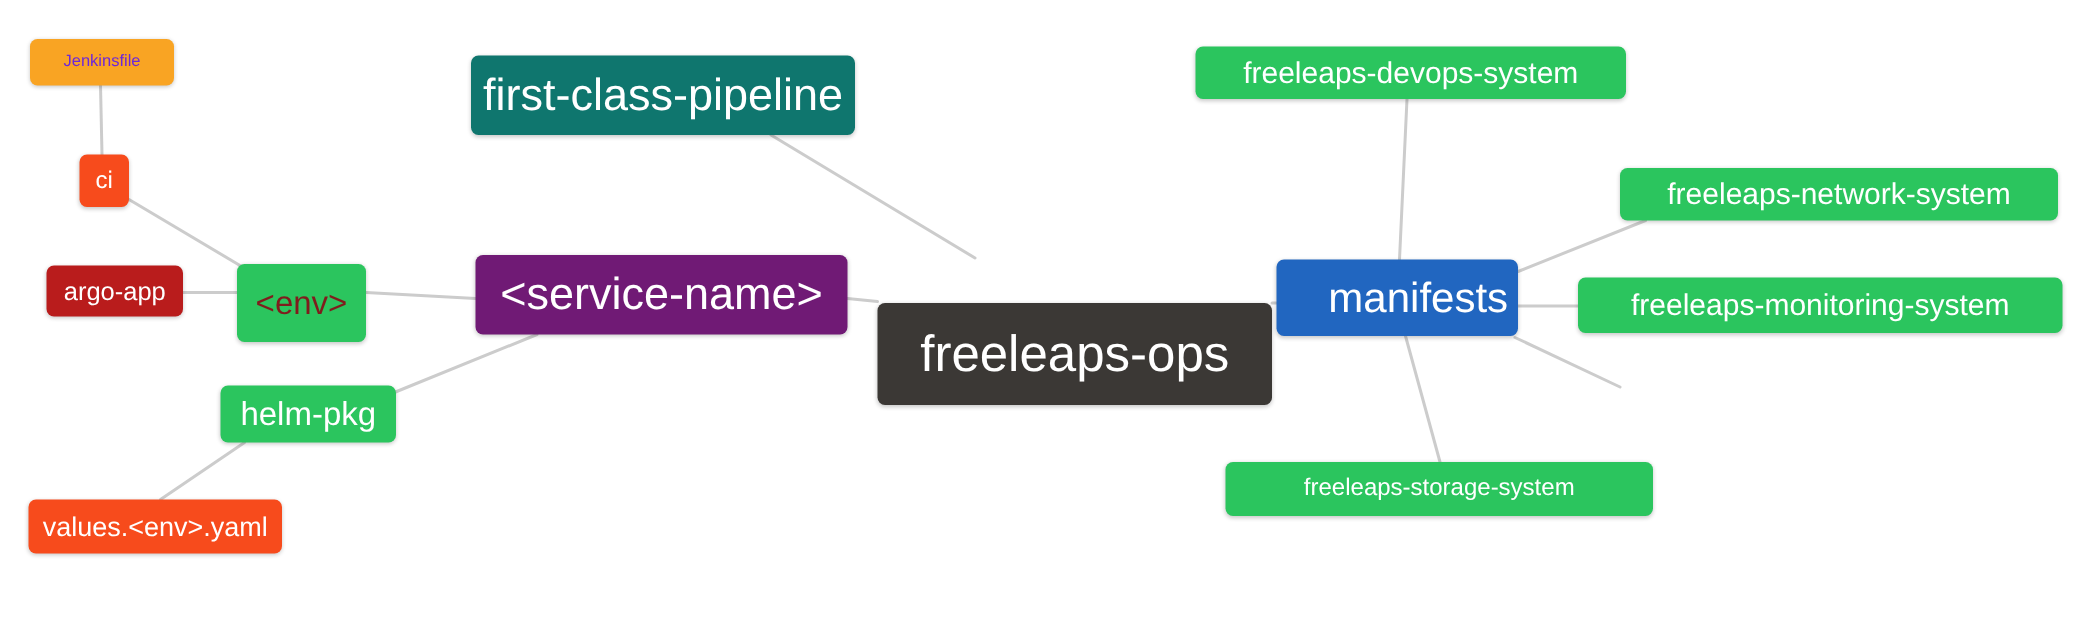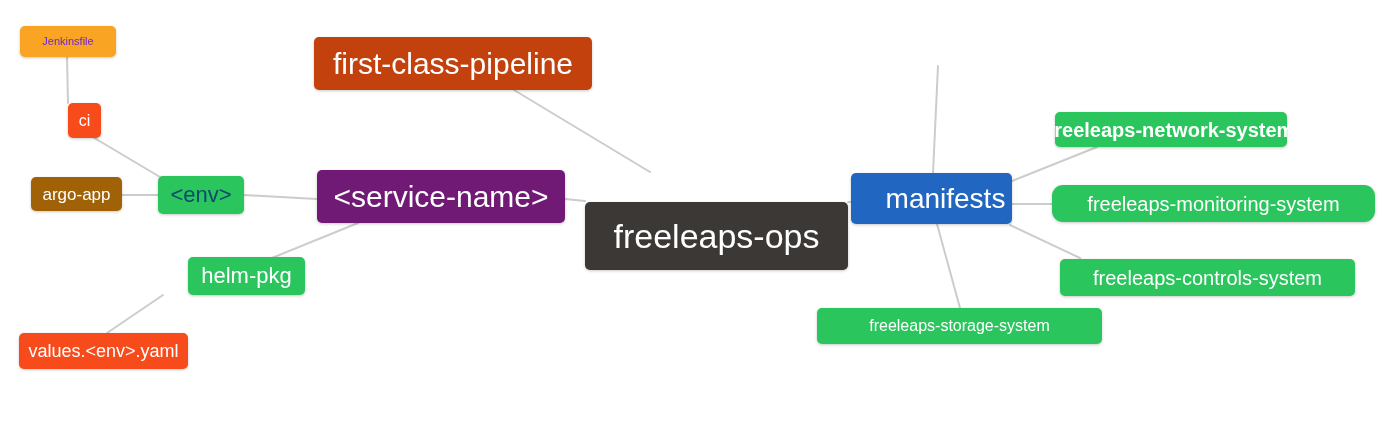--- a/index.html
+++ b/index.html
@@ -53,26 +53,26 @@
       <line x1="565" y1="199" x2="585" y2="201" stroke="#cccccc" stroke-width="2" stroke-linecap="round"></line>
       <line x1="848" y1="202" x2="851" y2="202" stroke="#cccccc" stroke-width="2" stroke-linecap="round"></line>
       <line x1="933" y1="173" x2="938" y2="66" stroke="#cccccc" stroke-width="2" stroke-linecap="round"></line>
       <line x1="1012" y1="181" x2="1097" y2="147" stroke="#cccccc" stroke-width="2" stroke-linecap="round"></line>
       <line x1="1012" y1="204" x2="1052" y2="204" stroke="#cccccc" stroke-width="2" stroke-linecap="round"></line>
       <line x1="1010" y1="225" x2="1080" y2="258" stroke="#cccccc" stroke-width="2" stroke-linecap="round"></line>
       <line x1="937" y1="224" x2="960" y2="308" stroke="#cccccc" stroke-width="2" stroke-linecap="round"></line>
     </svg>
 
   <div class="node" style="left: 20px; top: 26px; width: 96px; height: 31px; font-size: 11px; background: rgb(249, 164, 35); color: #6d28d9;">Jenkinsfile</div>
-  <div class="node" style="left: 68px; top: 103px; width: 33px; height: 35px; font-size: 16px; background: rgb(247, 75, 28); color: rgb(255, 255, 255);">ci</div>
-  <div class="node" style="left: 31px; top: 177px; width: 91px; height: 34px; font-size: 17px; background: #a16207; color: rgb(255, 255, 255);">argo-app</div>
-  <div class="node" style="left: 158px; top: 176px; width: 86px; height: 38px; font-size: 22px; background: rgb(43, 197, 94); color: #0c4a6e;">&lt;env&gt;</div>
-  <div class="node" style="left: 147px; top: 257px; width: 117px; height: 38px; font-size: 22px; background: rgb(43, 197, 94); color: rgb(255, 255, 255); margin-left: 41px;">helm-pkg</div>
+  <div class="node" style="left: 53px; top: 103px; width: 33px; height: 35px; font-size: 16px; background: rgb(247, 75, 28); color: rgb(255, 255, 255);">ci</div>
+  <div class="node" style="left: 31px; top: 177px; width: 91px; height: 34px; font-size: 17px; background: #b91c1c; color: rgb(255, 255, 255);">argo-app</div>
+  <div class="node" style="left: 158px; top: 176px; width: 86px; height: 52px; font-size: 22px; background: rgb(43, 197, 94); color: #7f1d1d;">&lt;env&gt;</div>
+  <div class="node" style="left: 147px; top: 257px; width: 117px; height: 38px; font-size: 22px; background: rgb(43, 197, 94); color: rgb(255, 255, 255);">helm-pkg</div>
   <div class="node" style="left: 19px; top: 333px; width: 169px; height: 36px; font-size: 18px; background: rgb(247, 75, 28); color: rgb(255, 255, 255);">values.&lt;env&gt;.yaml</div>
-  <div class="node" style="left: 314px; top: 37px; width: 278px; height: 53px; font-size: 30px; background: #c2410c; color: rgb(255, 255, 255);">first-class-pipeline</div>
+  <div class="node" style="left: 314px; top: 37px; width: 256px; height: 53px; font-size: 30px; background: #0f766e; color: rgb(255, 255, 255);">first-class-pipeline</div>
   <div class="node" style="left: 317px; top: 170px; width: 248px; height: 53px; font-size: 30px; background: #701a75; color: rgb(255, 255, 255);">&lt;service-name&gt;</div>
   <div class="node" style="left: 585px; top: 171px; width: 263px; height: 68px; font-size: 34px; background: rgb(59, 56, 53); color: rgb(255, 255, 255); margin-top: 31px;">freeleaps-ops</div>
   <div class="node" style="left: 851px; top: 173px; width: 161px; height: 51px; font-size: 28px; background: rgb(33, 102, 192); color: rgb(255, 255, 255); padding-left: 28px;">manifests</div>
-  <div class="node" style="left: 1055px; top: 112px; width: 232px; height: 35px; font-size: 20px; background: rgb(43, 197, 94); color: rgb(255, 255, 255); font-weight: bold;">freeleaps-network-system</div>
-  <div class="node" style="left: 1052px; top: 185px; width: 323px; height: 37px; font-size: 20px; background: rgb(43, 197, 94); color: rgb(255, 255, 255); border-radius: 11px;">freeleaps-monitoring-system</div>
-  <div class="node" style="left: 1060px; top: 259px; width: 295px; height: 37px; font-size: 20px; background: rgb(43, 197, 94); color: rgb(255, 255, 255);">freeleaps-controls-system</div>
+  <div class="node" style="left: 797px; top: 31px; width: 287px; height: 35px; font-size: 20px; background: rgb(43, 197, 94); color: rgb(255, 255, 255);">freeleaps-devops-system</div>
+  <div class="node" style="left: 1080px; top: 112px; width: 292px; height: 35px; font-size: 20px; background: rgb(43, 197, 94); color: rgb(255, 255, 255);">freeleaps-network-system</div>
+  <div class="node" style="left: 1052px; top: 185px; width: 323px; height: 37px; font-size: 20px; background: rgb(43, 197, 94); color: rgb(255, 255, 255);">freeleaps-monitoring-system</div>
   <div class="node" style="left: 817px; top: 308px; width: 285px; height: 36px; font-size: 16px; background: rgb(43, 197, 94); color: rgb(255, 255, 255);">freeleaps-storage-system</div>
 </div>
 
 </body></html>

